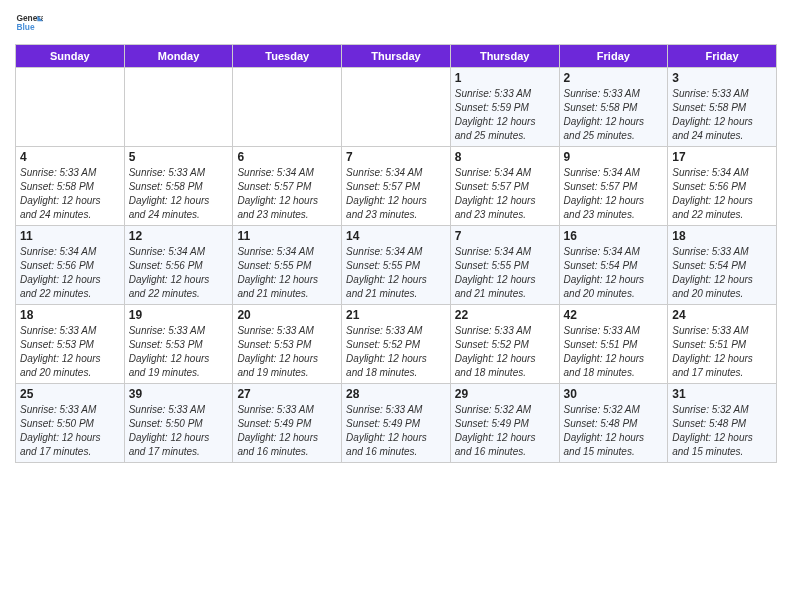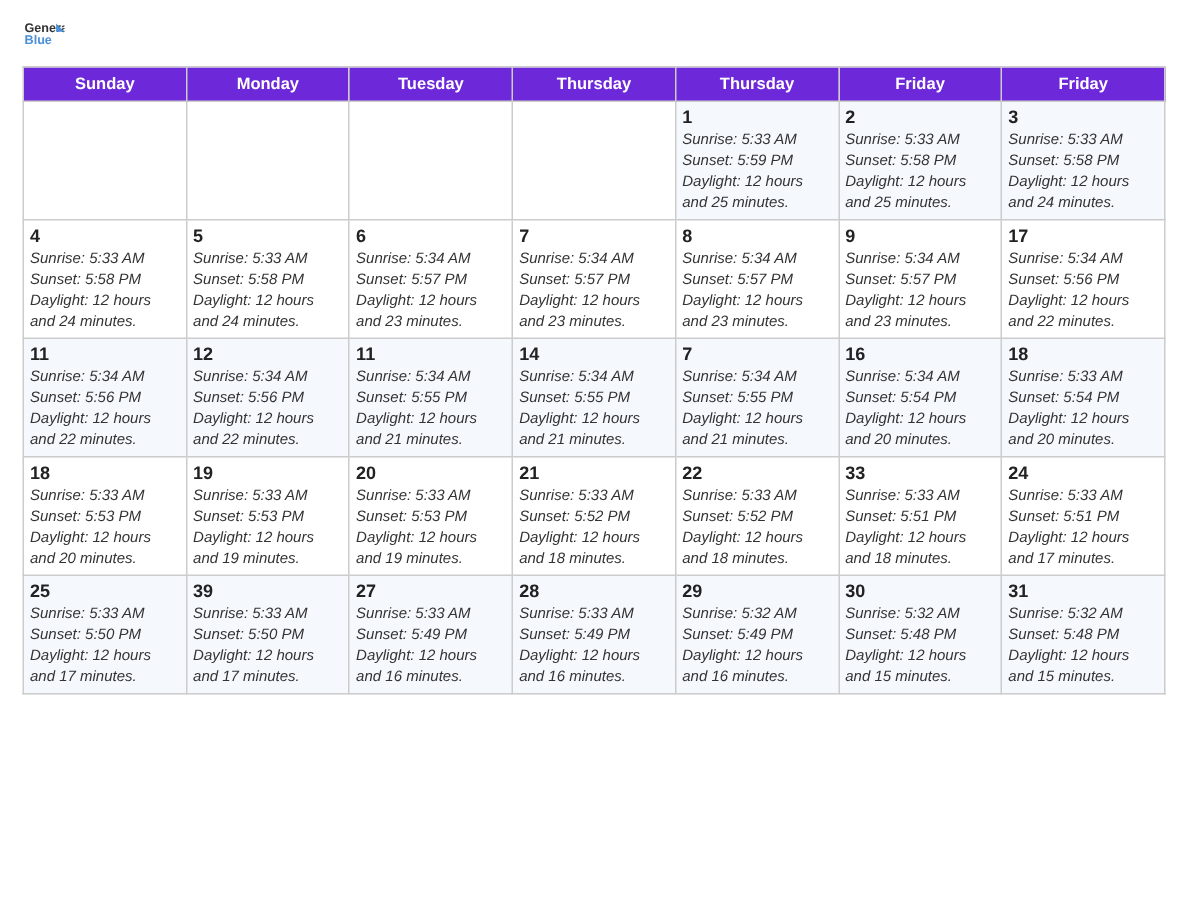--- a/index.html
+++ b/index.html
@@ -204,21 +204,21 @@
         </td>
         <td>
           <span class="day-number">21</span>
           <div class="day-info">Sunrise: 5:33 AM<br>Sunset: 5:52 PM<br>Daylight: 12 hours<br>and 18 minutes.</div>
         </td>
         <td>
           <span class="day-number">22</span>
           <div class="day-info">Sunrise: 5:33 AM<br>Sunset: 5:52 PM<br>Daylight: 12 hours<br>and 18 minutes.</div>
         </td>
         <td>
-          <span class="day-number">33</span>
+          <span class="day-number">42</span>
           <div class="day-info">Sunrise: 5:33 AM<br>Sunset: 5:51 PM<br>Daylight: 12 hours<br>and 18 minutes.</div>
         </td>
         <td>
           <span class="day-number">24</span>
           <div class="day-info">Sunrise: 5:33 AM<br>Sunset: 5:51 PM<br>Daylight: 12 hours<br>and 17 minutes.</div>
         </td>
       </tr>
       <tr>
         <td>
           <span class="day-number">25</span>

